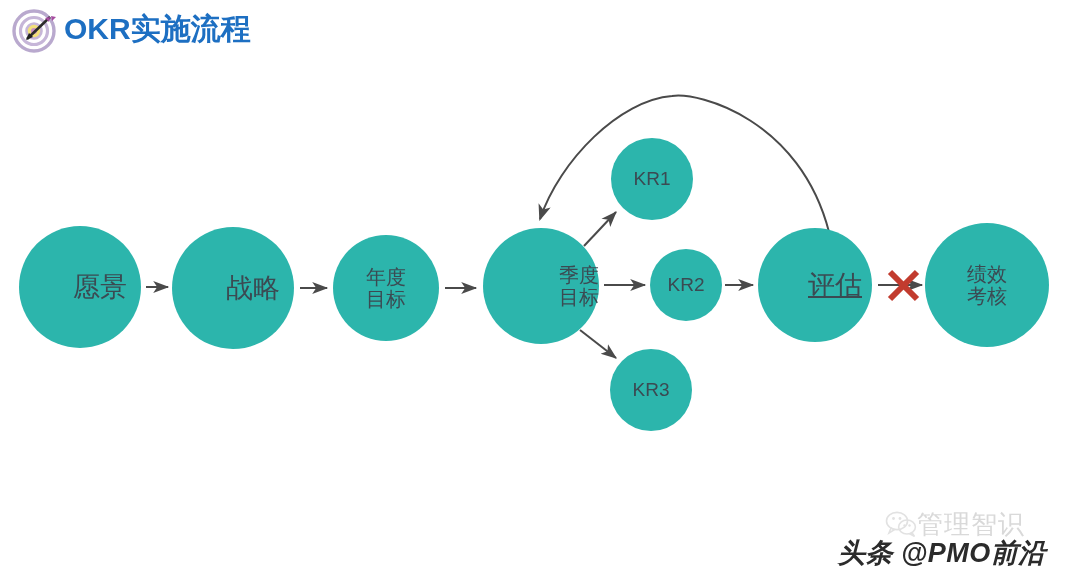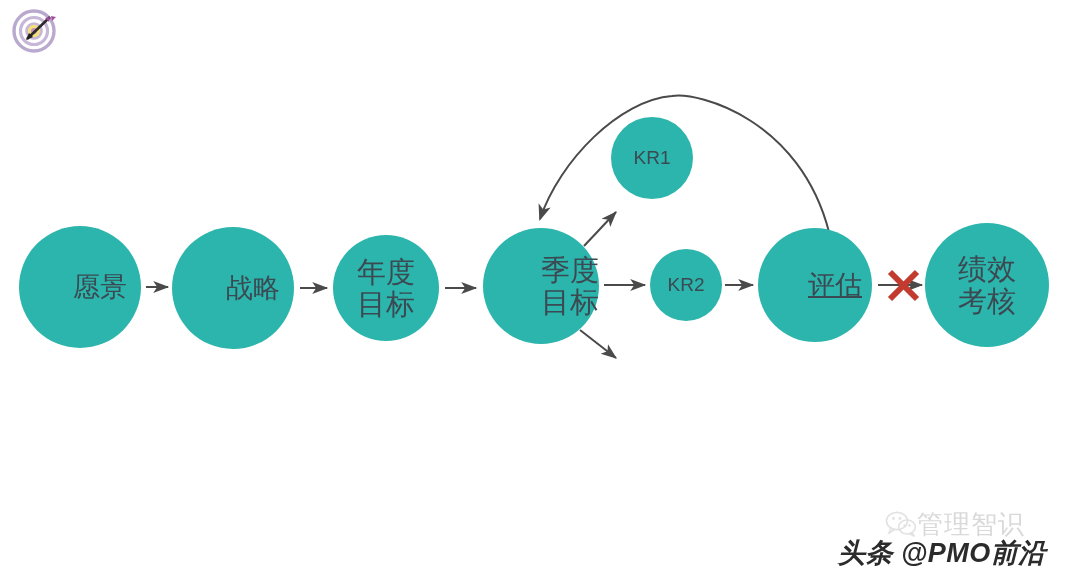--- a/index.html
+++ b/index.html
@@ -62,21 +62,21 @@
     text-align: center;
     color: #3B4A52;
     box-sizing: border-box;
   }
   .node .label {
     line-height: 1.12;
     white-space: pre-line;
     font-weight: normal;
   }
   .node.big .label   { font-size: 27px; margin-left: 40px; }
-  .node.mid .label   { font-size: 29px; }
+  .node.mid .label   { font-size: 20px; }
   .node.small .label { font-size: 19px; }
 
   
   #x-mark {
     position: absolute;
     left: 886px; top: 268px;
     width: 35px; height: 35px;
   }
 
   
@@ -114,20 +114,21 @@
   <svg id="target-icon" viewBox="0 0 48 48">
     <circle cx="22" cy="25" r="20" fill="#FFFFFF" stroke="#B9A9CE" stroke-width="3.4"></circle>
     <circle cx="22" cy="25" r="13.5" fill="#FFFFFF" stroke="#C6B6D8" stroke-width="3.2"></circle>
     <circle cx="22" cy="25" r="7.5" fill="#F2E07A" stroke="#C6B6D8" stroke-width="2.6"></circle>
     <circle cx="22" cy="25" r="3" fill="#C98FC0"></circle>
     <line x1="15" y1="33" x2="38" y2="11" stroke="#2B2B2B" stroke-width="2.6"></line>
     <polygon points="14,34 21,31 17,27" fill="#1F1F1F"></polygon>
     <polygon points="38,11 33,12 37,16" fill="#A64CA0"></polygon>
     <polygon points="39,10 40,15 44,11" fill="#A64CA0"></polygon>
   </svg>
+  <div id="header-title">OKR实施流程</div>
 </div>
 
 <div id="diagram">
 
   <svg id="edges" viewBox="0 0 1080 581">
     <defs>
       <marker id="ah" markerWidth="9" markerHeight="9" refX="7.4" refY="3.2" orient="auto" markerUnits="strokeWidth">
         <path d="M0,0.2 L8,3.2 L0,6.2 L2,3.2 Z" fill="#4A4A4A"></path>
       </marker>
       <marker id="ah-big" markerWidth="9" markerHeight="9" refX="7.2" refY="3.2" orient="auto" markerUnits="strokeWidth">
@@ -165,28 +166,31 @@
   <div class="node mid" style="left:333px; top:235px; width:106px; height:106px;">
     <span class="label">年度
 目标</span>
   </div>
 
   <div class="node mid" style="left:483px; top:228px; width:116px; height:116px;justify-content:flex-end;">
     <span class="label">季度
 目标</span>
   </div>
 
-  <div class="node small" style="left:611px; top:117px; width:82px; height:82px;">
+  <div class="node small" style="left:611px; top:138px; width:82px; height:82px;">
     <span class="label">KR1</span>
   </div>
 
   <div class="node small" style="left:650px; top:249px; width:72px; height:72px;">
     <span class="label">KR2</span>
   </div>
 
+  <div class="node small" style="left:610px; top:349px; width:82px; height:82px;">
+    <span class="label">KR3</span>
+  </div>
 
   <div class="node big" style="left:758px; top:228px; width:114px; height:114px;text-decoration:underline;">
     <span class="label">评估</span>
   </div>
 
   <div class="node mid" style="left:925px; top:223px; width:124px; height:124px;">
     <span class="label">绩效
 考核</span>
   </div>
 

